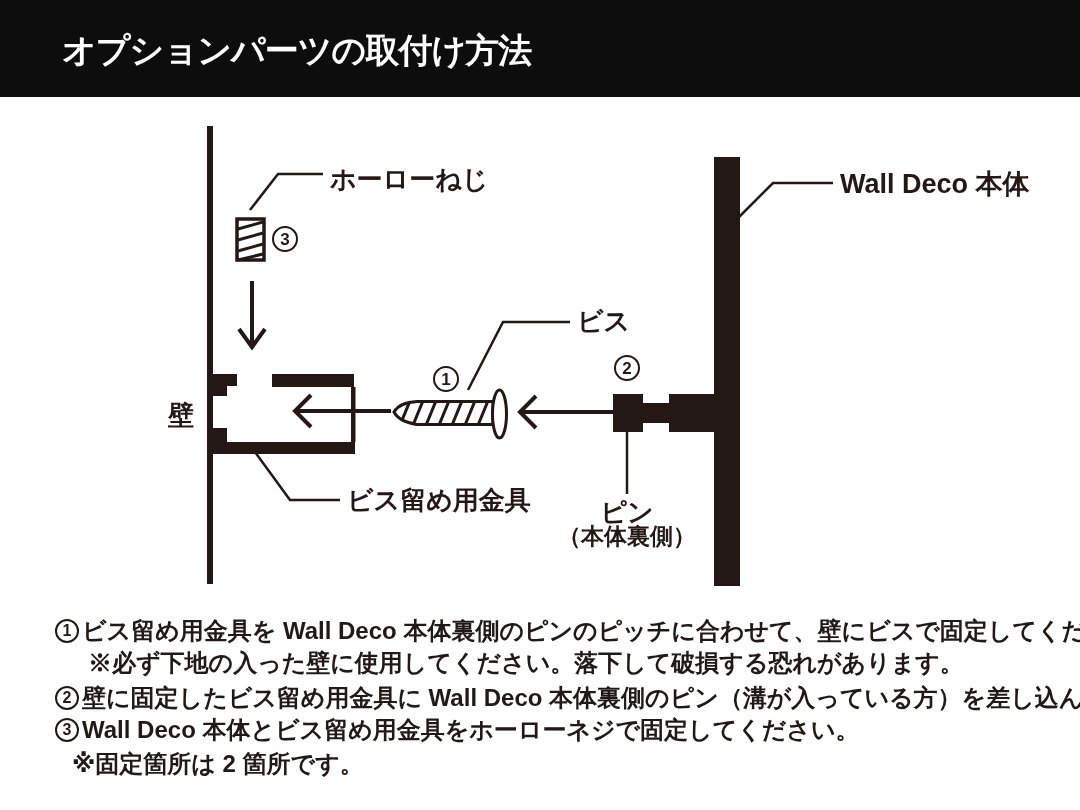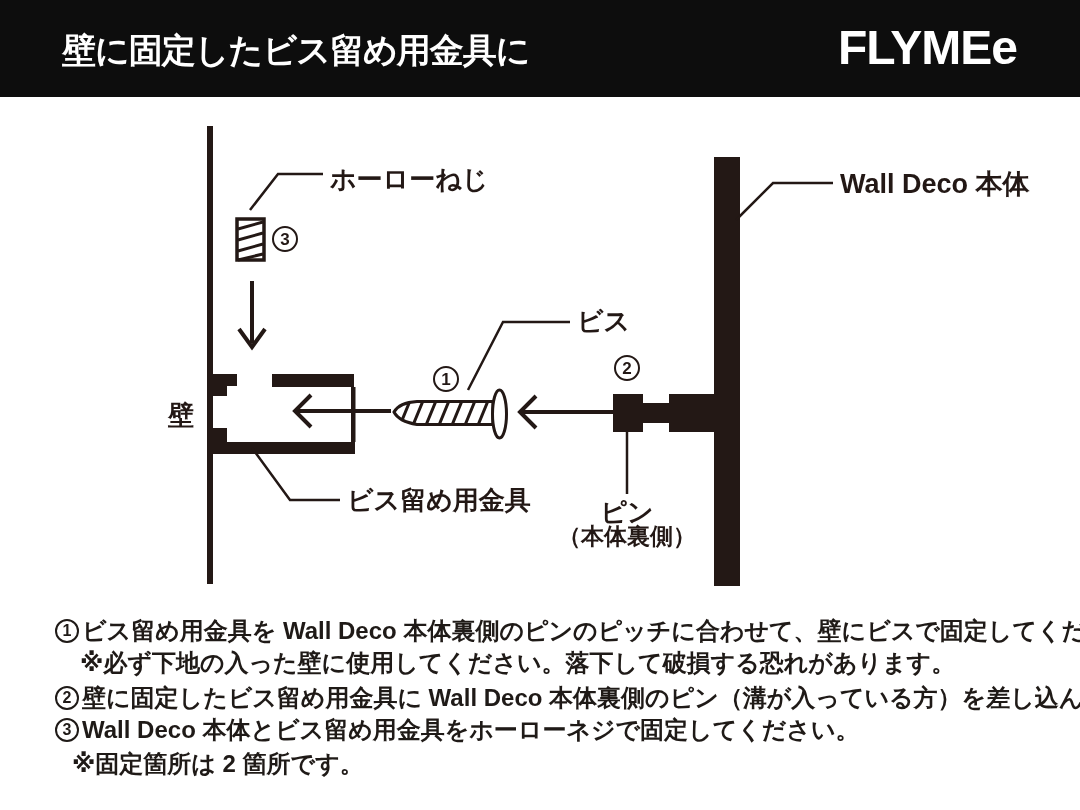--- a/index.html
+++ b/index.html
@@ -42,22 +42,21 @@
     margin-right:3px;flex-shrink:0;
   }
   .instr-text{display:inline-block;}
 </style>
 </head>
 <body>
 
 <div class="page">
 
   <div class="header">
-    <div class="header-title">壁に固定したビス留め用金具に</div>
-    <div class="header-logo">FLYMEe</div>
+    <div class="header-title">オプションパーツの取付け方法</div>
   </div>
 
   <svg class="diagram-svg" width="1080" height="810" viewBox="0 0 1080 810">
 
     <rect x="207" y="126" width="6" height="458" fill="#231815"></rect>
 
     <rect x="714" y="157" width="26" height="429" fill="#231815"></rect>
 
     <g fill="#231815">
       <rect x="209" y="374" width="28" height="12"></rect>
@@ -144,21 +143,21 @@
     <text class="dlabel" x="627" y="521" font-size="26" text-anchor="middle">ピン</text>
     <text class="dlabel" x="627" y="544" font-size="23" text-anchor="middle">（本体裏側）</text>
     <text class="dlabel" x="840" y="193" font-size="27">Wall Deco 本体</text>
   </svg>
 
   <div>
     <div class="instr-row" style="left:55px;top:617px;">
       <span class="circ-num">1</span>
       <span class="instr-text">ビス留め用金具を Wall Deco 本体裏側のピンのピッチに合わせて、壁にビスで固定してください。</span>
     </div>
-    <div class="instr-row" style="left:80px;top:649px;">
+    <div class="instr-row" style="left:88px;top:649px;font-family:Liberation Mono, monospace;">
       <span class="instr-text">※必ず下地の入った壁に使用してください。落下して破損する恐れがあります。</span>
     </div>
     <div class="instr-row" style="left:55px;top:684px;">
       <span class="circ-num">2</span>
       <span class="instr-text">壁に固定したビス留め用金具に Wall Deco 本体裏側のピン（溝が入っている方）を差し込んでください。</span>
     </div>
     <div class="instr-row" style="left:55px;top:716px;">
       <span class="circ-num">3</span>
       <span class="instr-text">Wall Deco 本体とビス留め用金具をホーローネジで固定してください。</span>
     </div>

